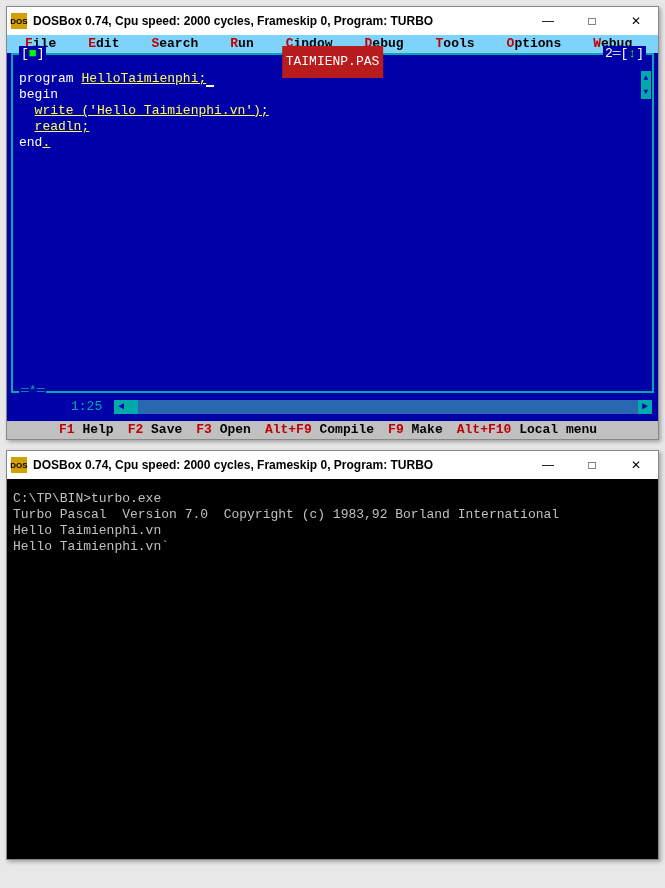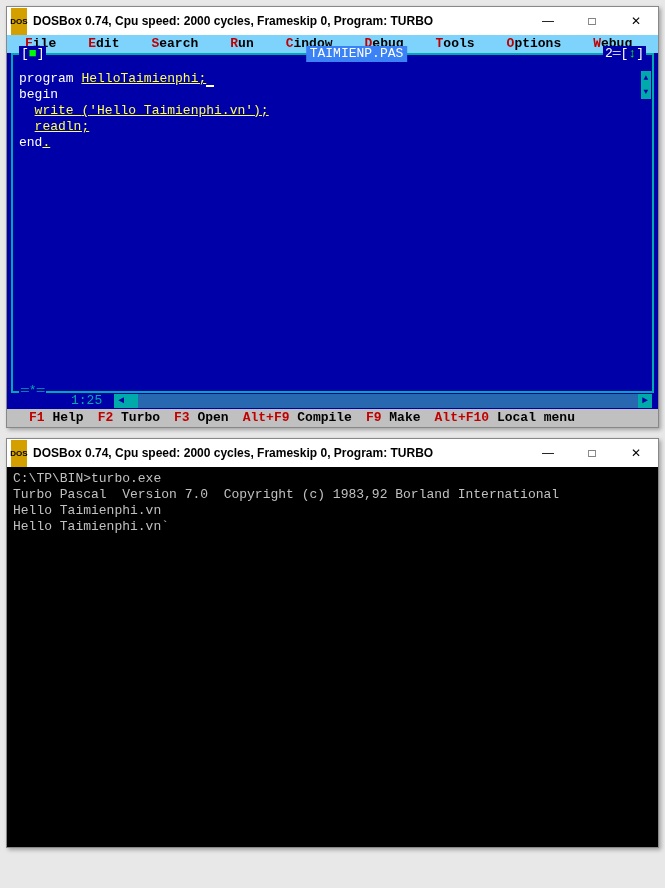--- a/index.html
+++ b/index.html
@@ -20,21 +20,21 @@
     height: 28px;
     display: flex;
     align-items: center;
     font-family: "Segoe UI", sans-serif;
     font-size: 12px;
     color: #000;
     padding-left: 4px;
   }
   .titlebar .icon {
     width: 16px;
-    height: 27px;
+    height: 16px;
     background: #d4a000;
     margin-right: 6px;
     display: flex;
     align-items: center;
     justify-content: center;
     font-size: 8px;
     color: #000;
     font-weight: bold;
   }
   .titlebar .title { flex: 1; font-weight: bold; }
@@ -82,25 +82,24 @@
   .frame-top {
     position: relative;
     height: 16px;
     color: #fff;
     text-align: center;
   }
   .frame-top .fname {
     position: absolute;
     left: 50%;
     transform: translateX(-50%);
-    background: #3b82f6;
-    padding: 0 4px;
+    background: #b91c1c;
+    padding: 8px 4px;
     color: #fff;
     top: -9px;
-    margin-left: 24px;
   }
   .frame-top .close-marker {
     position: absolute;
     left: 6px;
     top: -9px;
     background: #0000a8;
     padding: 0 2px;
   }
   .frame-top .close-marker .inner { color: #00ff00; }
   .frame-top .win-num {
@@ -126,21 +125,21 @@
     height: 2px;
     background: #fff;
     vertical-align: bottom;
   }
 
   .editor-bottom {
     display: flex;
     align-items: center;
     padding: 0 4px;
     background: #0000a8;
-    height: 16px;
+    height: 28px;
   }
   .editor-bottom .coords {
     color: #00aaaa;
     padding-left: 60px;
     padding-right: 10px;
   }
   .scrollbar-h {
     flex: 1;
     height: 14px;
     background: #2868b0;
@@ -192,32 +191,33 @@
     bottom: -8px;
     color: #00aaaa;
     background: #0000a8;
     padding: 0 2px;
   }
 
   .statusbar {
     background: #c0c0c0;
     padding: 1px 22px;
     display: flex;
+    margin-left: 30px;
   }
   .status-item { margin-right: 14px; font-weight: bold; }
   .status-item .fkey { color: #c00000; }
   .status-item .desc { color: #000; }
 
   
   .console {
     background: #000;
     color: #c0c0c0;
     font-size: 13px;
     line-height: 16px;
-    padding: 4px 6px;
+    padding: 12px 6px;
     min-height: 380px;
     white-space: pre;
   }
 </style>
 </head>
 <body>
 
 <div class="window">
   <div class="titlebar">
     <div class="icon">DOS</div>
@@ -270,21 +270,21 @@
         <div class="scrollbar-h">
           <div class="arrow-l">◄</div>
           <div class="thumb"></div>
           <div class="arrow-r">►</div>
         </div>
       </div>
     </div>
 
     <div class="statusbar">
       <div class="status-item"><span class="fkey">F1</span><span class="desc"> Help</span></div>
-      <div class="status-item"><span class="fkey">F2</span><span class="desc"> Turbo</span></div>
+      <div class="status-item"><span class="fkey">F2</span><span class="desc"> Save</span></div>
       <div class="status-item"><span class="fkey">F3</span><span class="desc"> Open</span></div>
       <div class="status-item"><span class="fkey">Alt+F9</span><span class="desc"> Compile</span></div>
       <div class="status-item"><span class="fkey">F9</span><span class="desc"> Make</span></div>
       <div class="status-item"><span class="fkey">Alt+F10</span><span class="desc"> Local menu</span></div>
     </div>
   </div>
 </div>
 
 <div class="window">
   <div class="titlebar">

